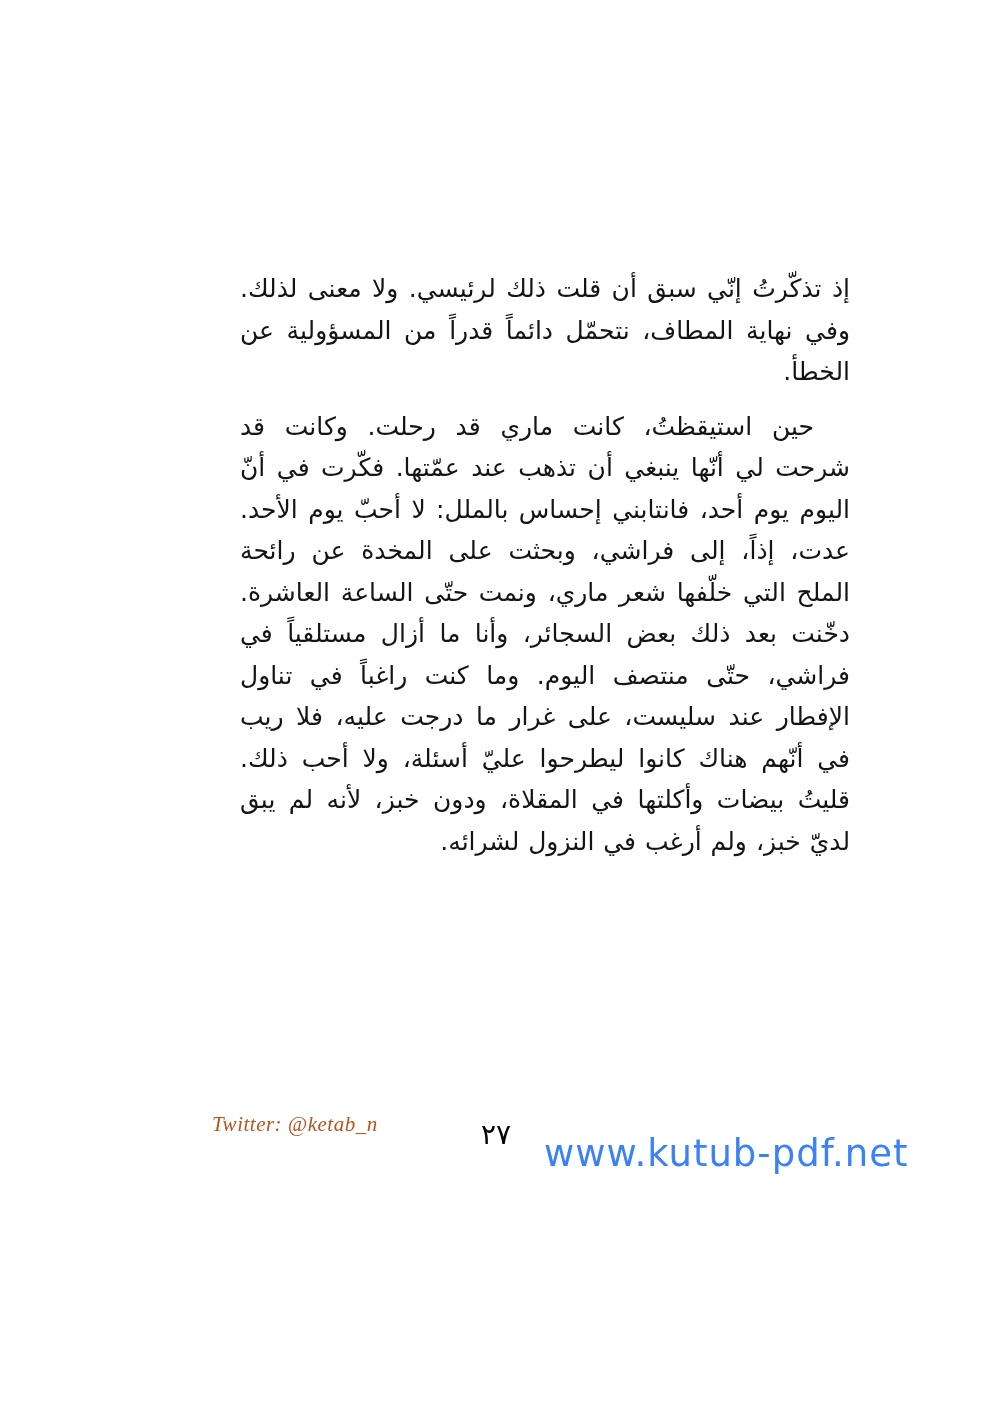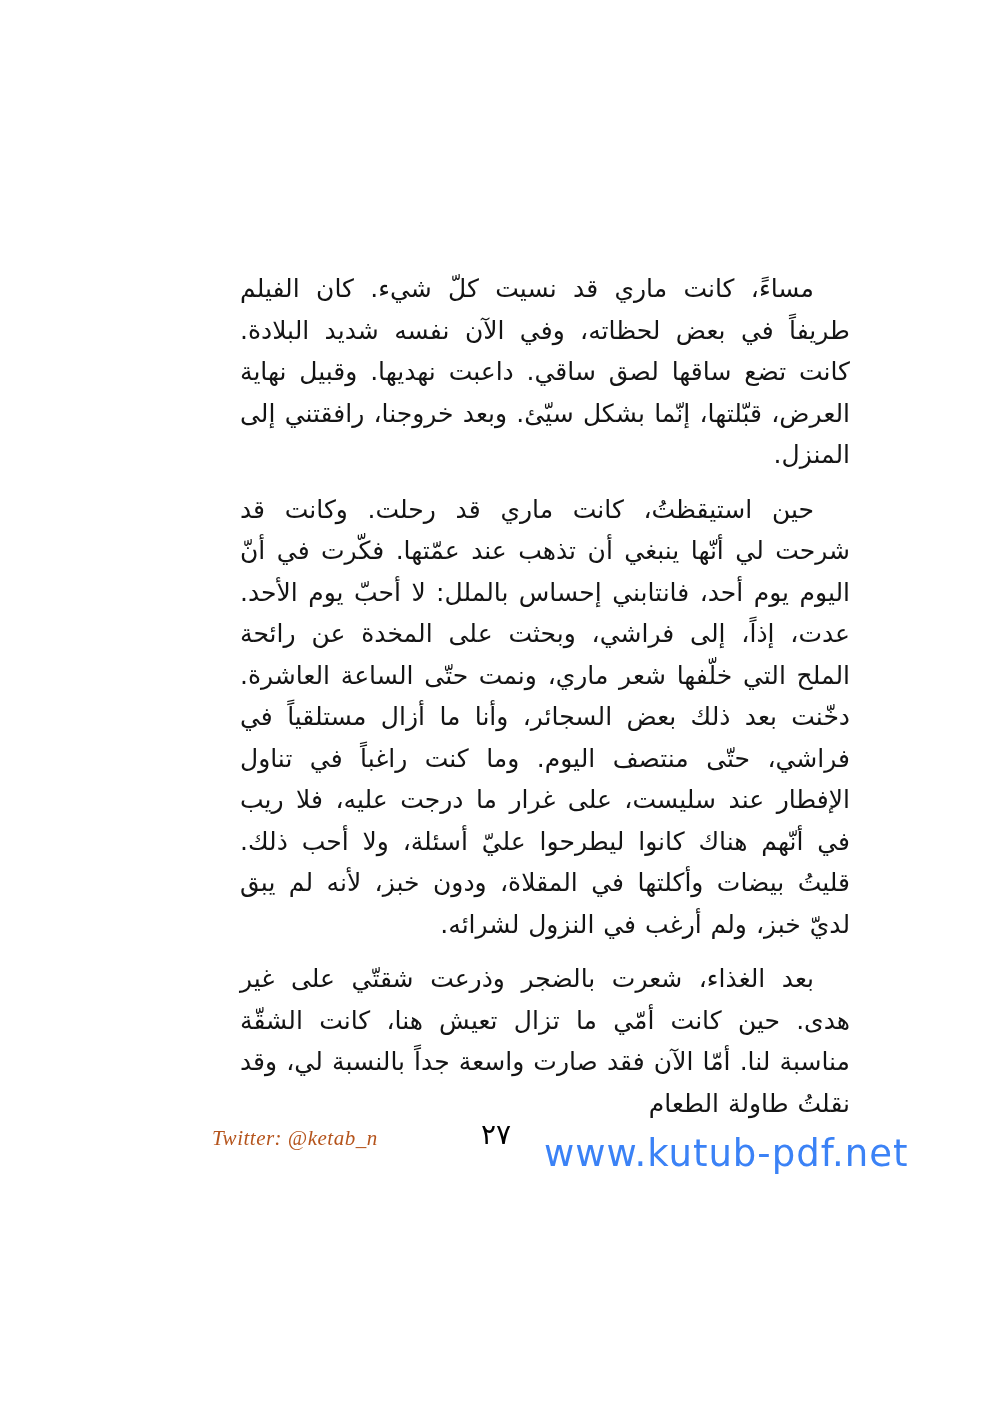--- a/index.html
+++ b/index.html
@@ -43,21 +43,21 @@
   .footer {
     position: absolute;
     left: 0;
     top: 1112px;
     width: 992px;
     height: 80px;
   }
   .twitter-credit {
     position: absolute;
     left: 212px;
-    top: 14px;
+    top: 0;
     font-family: "Liberation Serif", "DejaVu Serif", serif;
     font-style: italic;
     font-size: 21px;
     letter-spacing: 0.5px;
     color: #b5541c;
     white-space: nowrap;
   }
   .page-number {
     position: absolute;
     left: 466px;
@@ -79,23 +79,22 @@
     letter-spacing: 1px;
     white-space: nowrap;
   }
 </style>
 </head>
 <body>
 
 <div class="scan-page">
 
   <div class="text-block">
-    <p>مساءً، كانت ماري قد نسيت كلّ شيء. كان الفيلم طريفاً في بعض لحظاته، وفي الآن نفسه شديد البلادة. كانت تضع ساقها لصق ساقي. داعبت نهديها. وقبيل نهاية العرض، قبّلتها، إنّما بشكل سيّئ. وبعد خروجنا، رافقتني إلى المنزل.</p>
+    <p class="continuation">إذ تذكّرتُ إنّي سبق أن قلت ذلك لرئيسي. ولا معنى لذلك. وفي نهاية المطاف، نتحمّل دائماً قدراً من المسؤولية عن الخطأ.</p>
     <p>حين استيقظتُ، كانت ماري قد رحلت. وكانت قد شرحت لي أنّها ينبغي أن تذهب عند عمّتها. فكّرت في أنّ اليوم يوم أحد، فانتابني إحساس بالملل: لا أحبّ يوم الأحد. عدت، إذاً، إلى فراشي، وبحثت على المخدة عن رائحة الملح التي خلّفها شعر ماري، ونمت حتّى الساعة العاشرة. دخّنت بعد ذلك بعض السجائر، وأنا ما أزال مستلقياً في فراشي، حتّى منتصف اليوم. وما كنت راغباً في تناول الإفطار عند سليست، على غرار ما درجت عليه، فلا ريب في أنّهم هناك كانوا ليطرحوا عليّ أسئلة، ولا أحب ذلك. قليتُ بيضات وأكلتها في المقلاة، ودون خبز، لأنه لم يبق لديّ خبز، ولم أرغب في النزول لشرائه.</p>
-    <p>بعد الغذاء، شعرت بالضجر وذرعت شقتّي على غير هدى. حين كانت أمّي ما تزال تعيش هنا، كانت الشقّة مناسبة لنا. أمّا الآن فقد صارت واسعة جداً بالنسبة لي، وقد نقلتُ طاولة الطعام</p>
   </div>
 
   <div class="footer">
     <span class="twitter-credit">Twitter: @ketab_n</span>
     <span class="page-number">٢٧</span>
     <span class="watermark">www.kutub-pdf.net</span>
   </div>
 
 </div>
 

